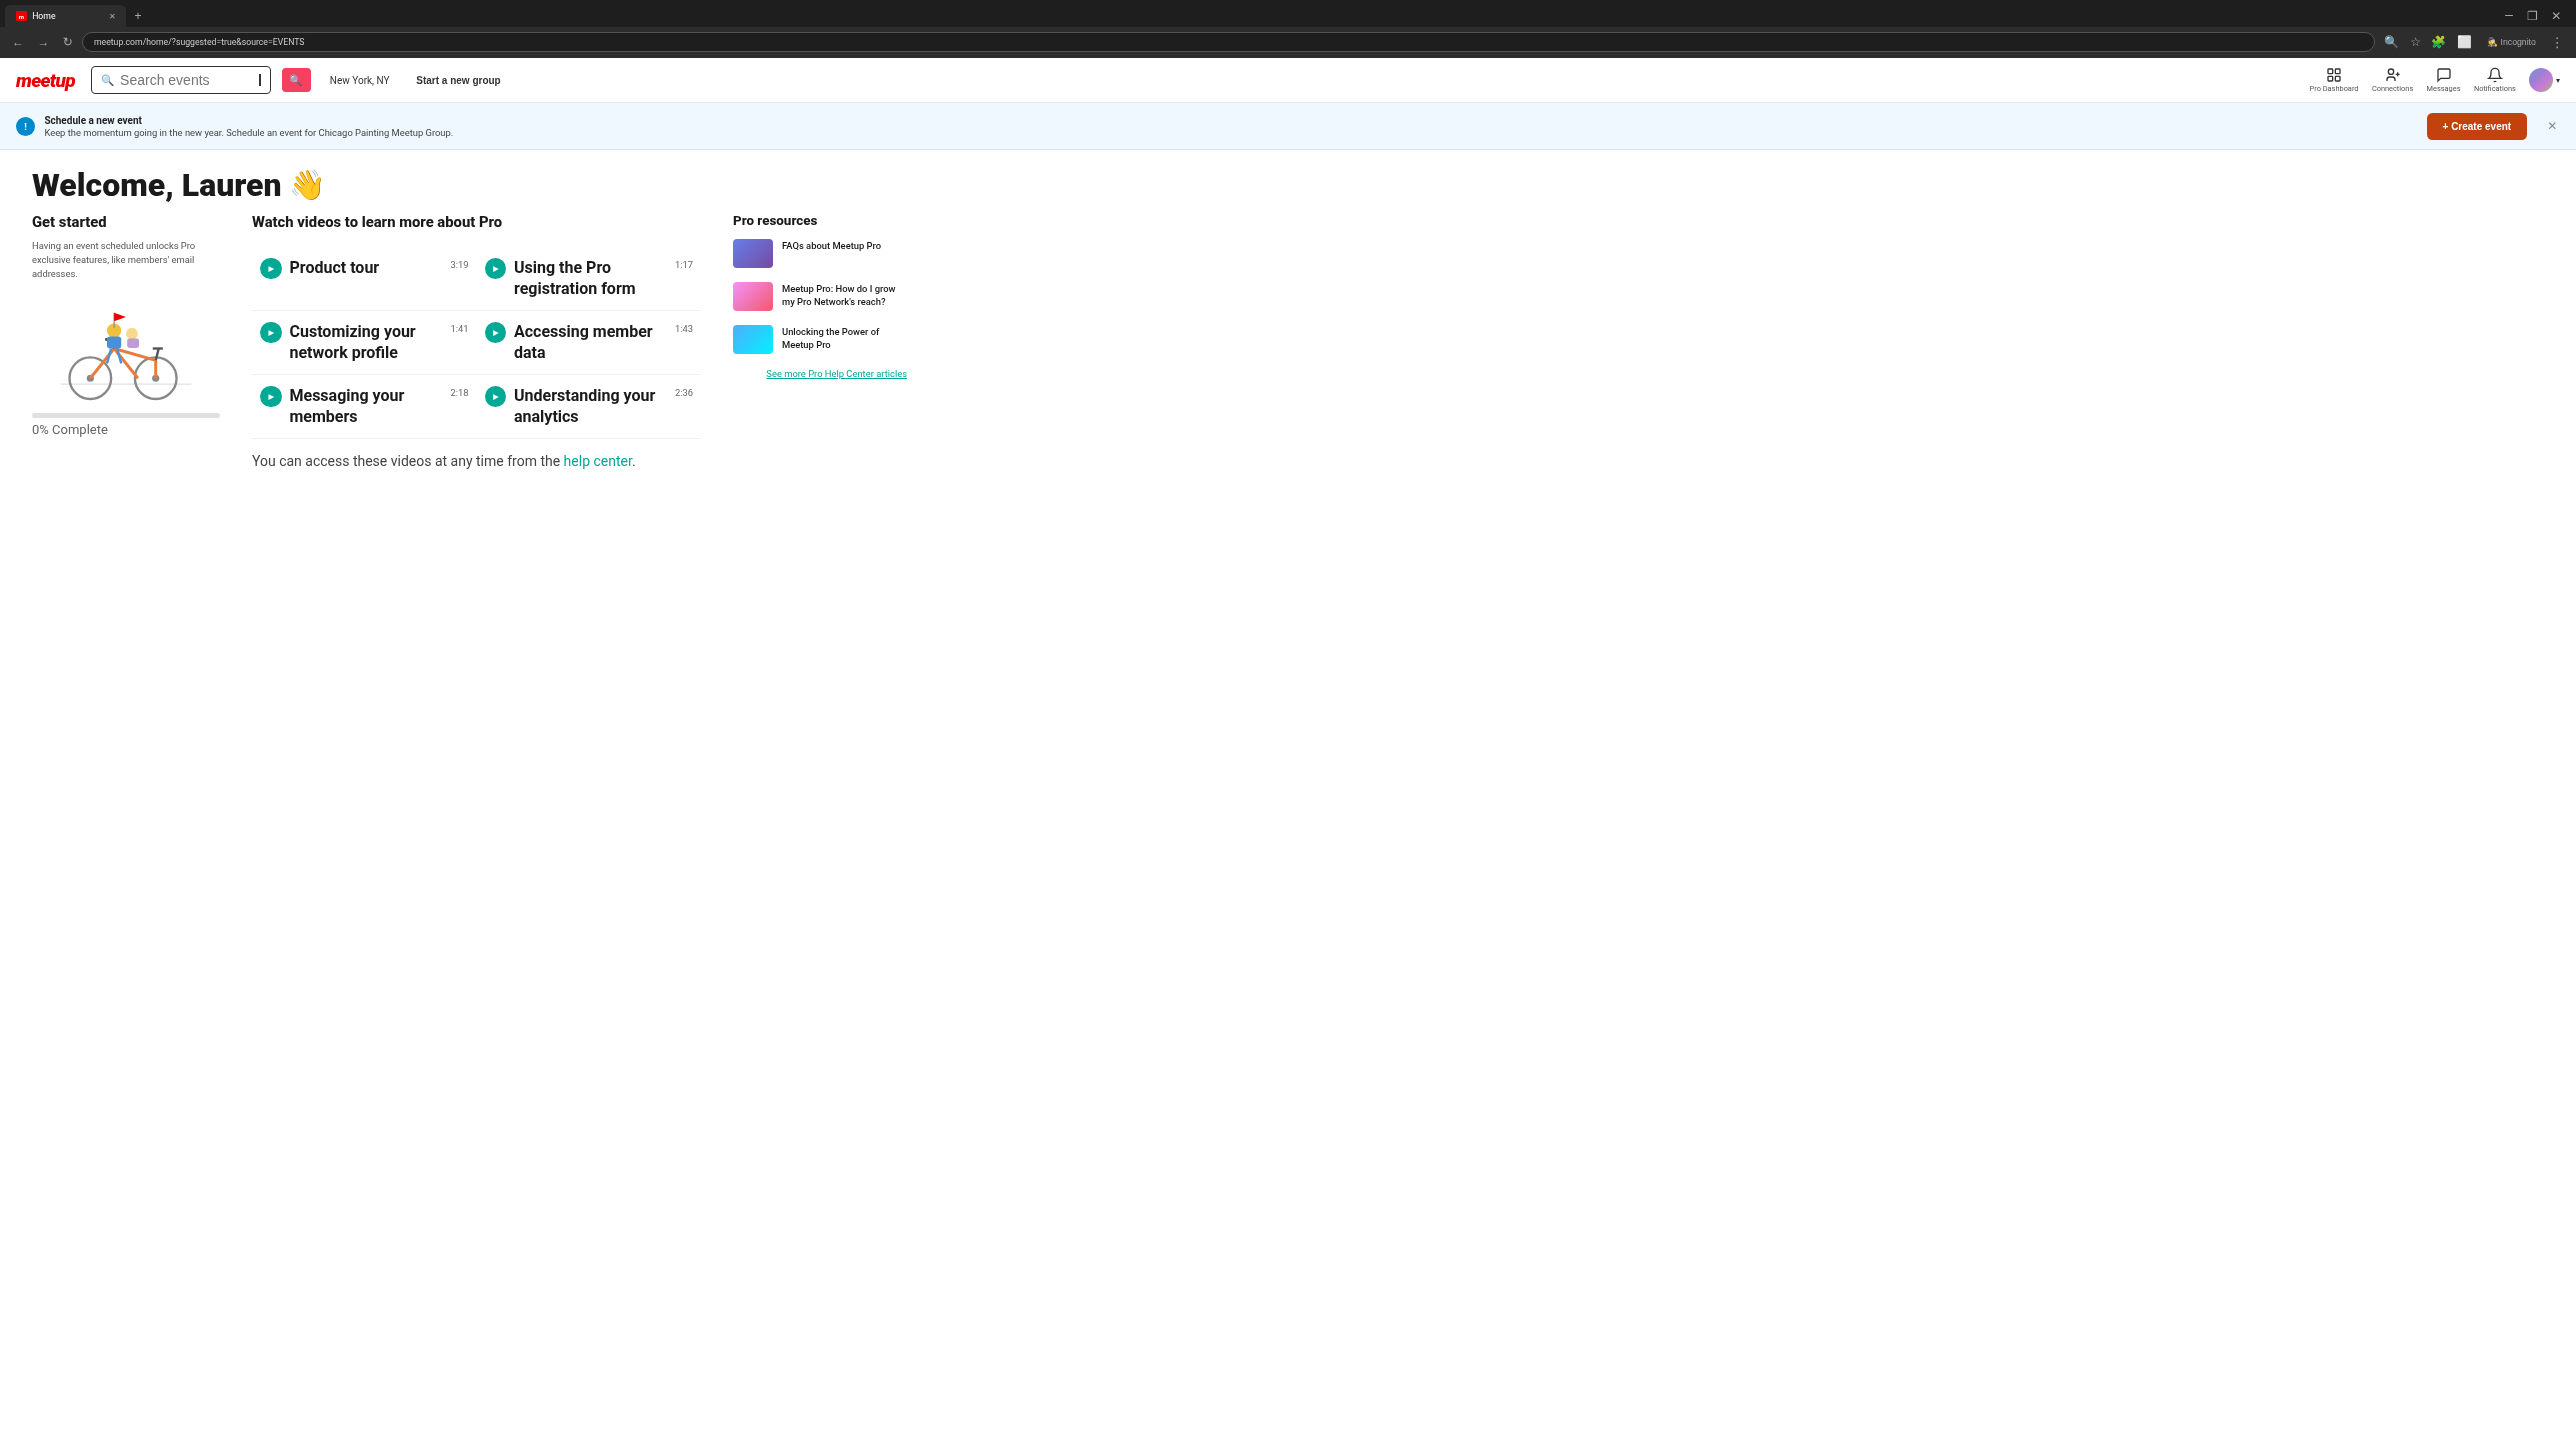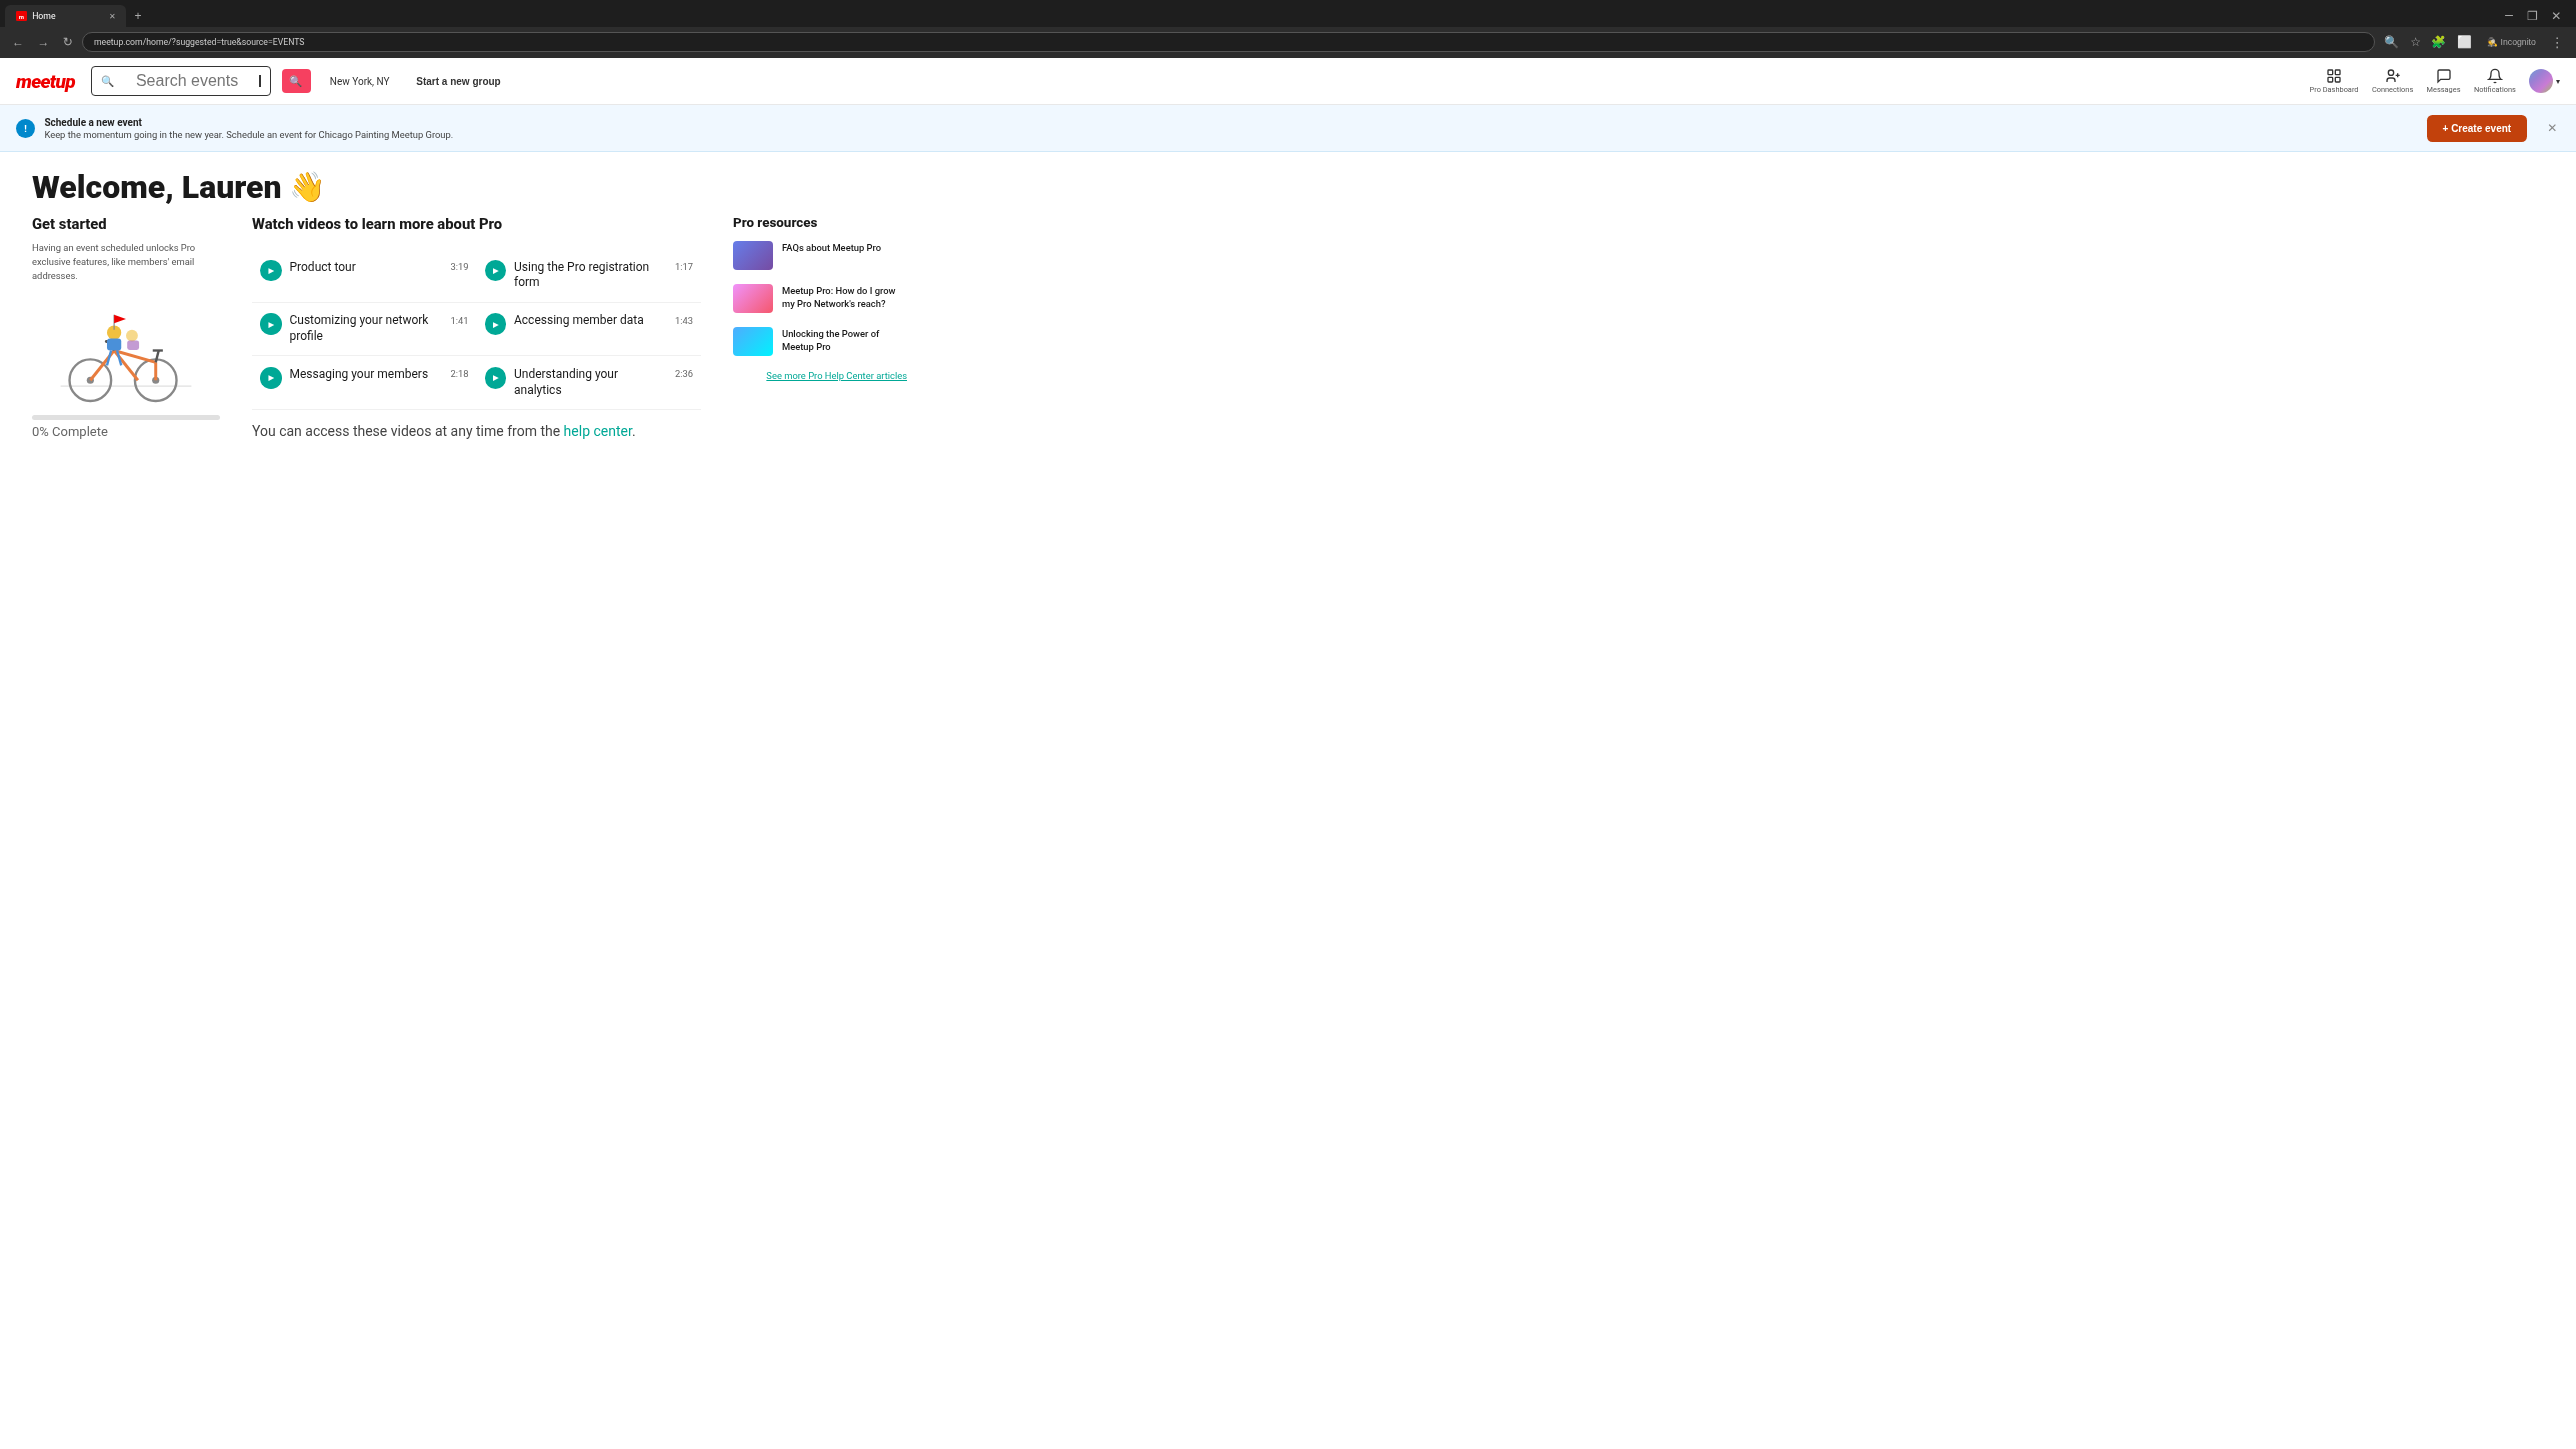--- a/index.html
+++ b/index.html
@@ -65,21 +65,21 @@
     .progress-bar-fill { width: 0%; height: 100%; background: #555; border-radius: 2.7px; }
     .progress-label { font-size: 13px; color: #666; }
 
     
     .videos-section h2 { font-size: 14.8px; font-weight: 800; color: #1a1a1a; margin-bottom: 16px; }
     .videos-grid { display: grid; grid-template-columns: 1fr 1fr; gap: 0; }
     .video-item { display: flex; align-items: flex-start; gap: 8px; padding: 10.7px 8px; border-bottom: 0.7px solid #f0f0f0; }
     .play-icon { width: 21.5px; height: 21.5px; background: #00a896; border-radius: 50%; display: flex; align-items: center; justify-content: center; flex-shrink: 0; cursor: pointer; }
     .play-icon::after { content: '▶'; color: #fff; font-size: 7.4px; margin-left: 1.3px; }
     .video-info { flex: 1; }
-    .video-title { font-size: 12px; font-weight: 400; color: #1a1a1a; line-height: 1.3; }
+    .video-title { font-size: 16px; font-weight: 700; color: #1a1a1a; line-height: 1.3; }
     .video-duration { font-size: 9.4px; color: #666; white-space: nowrap; margin-left: auto; padding-top: 1.3px; }
     .videos-footer { margin-top: 13.4px; font-size: 14px; color: #444; }
     .videos-footer a { color: #00a896; text-decoration: none; }
 
     
     .pro-resources h2 { font-size: 13.4px; font-weight: 800; color: #1a1a1a; margin-bottom: 10.7px; }
     .resource-item { display: flex; align-items: flex-start; gap: 9px; margin-bottom: 13.4px; cursor: pointer; }
     .resource-thumb { width: 40px; height: 29.5px; border-radius: 4px; background: #ccc; flex-shrink: 0; overflow: hidden; }
     .resource-thumb-1 { background: linear-gradient(135deg, #667eea, #764ba2); }
     .resource-thumb-2 { background: linear-gradient(135deg, #f093fb, #f5576c); }
@@ -125,21 +125,21 @@
   </div>
 </div>
 
 <div class="page">
 
   <nav class="navbar">
     <div class="logo">meetup</div>
 
     <div class="search-container">
       <span style="color:#888;font-size:10.7px;">🔍</span>
-      <input type="text" style="border: none; outline: none; font-size: 16px; color: rgb(85, 85, 85); width: 134px; text-align: center;" placeholder="Search events">
+      <input type="text" style="border: none; outline: none; font-size: 14px; color: rgb(85, 85, 85); width: 134px;" placeholder="Search events">
       <span style="display:inline-block;width:1.3px;height:12px;background:#333;animation:blink 1s step-end infinite;"></span>
     </div>
 
     <div class="search-icon-circle">
       <span>🔍</span>
     </div>
 
     <span class="location-text">New York, NY</span>
 
     <button class="start-group-btn">Start a new group</button>

